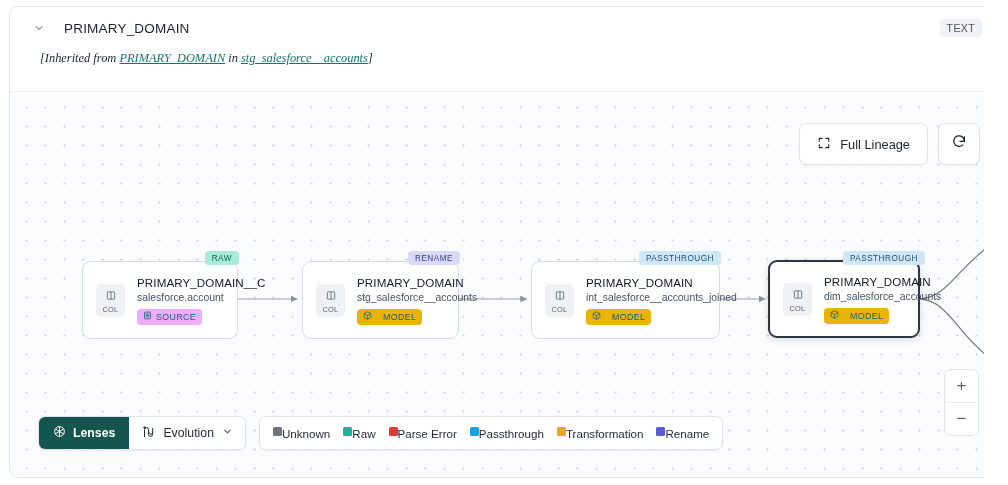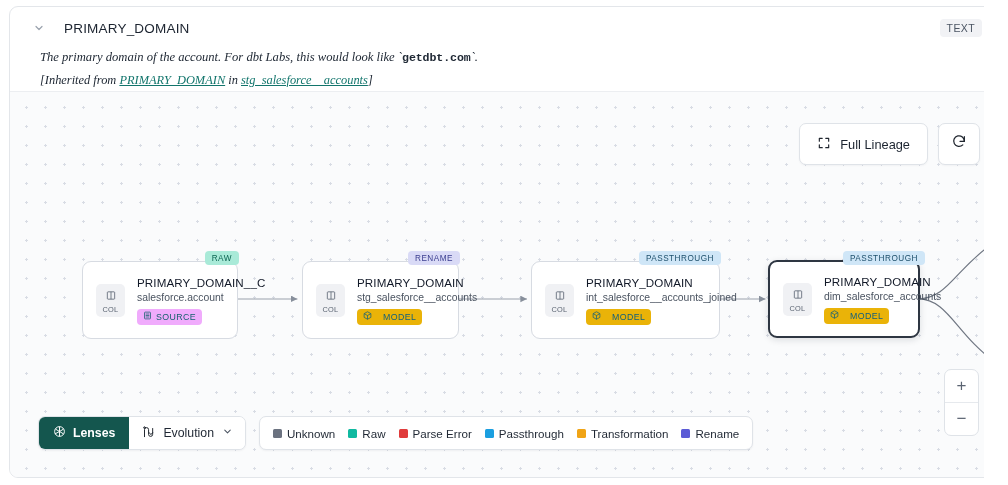--- a/index.html
+++ b/index.html
@@ -299,22 +299,21 @@
     gap: 13px;
     background: #ffffff;
     border: 1px solid #dfe3e8;
     border-radius: 7px;
     height: 32px;
     padding: 0 13px;
     box-shadow: 0 1px 2px rgba(16,24,40,.05);
   }
   .lg {
     display: flex;
-    align-items: center;
-    gap: 5px;
+    align-items: flex-start;
     font-size: 11.6px;
     color: #1f2733;
     white-space: nowrap;
   }
   .sw { width: 9px; height: 9px; border-radius: 1.5px; flex: 0 0 auto; }
 </style>
 </head>
 <body>
 
 <div id="app">
@@ -324,23 +323,20 @@
       <div class="hdr-row">
         <span class="chev">
           <svg width="12" height="12" viewBox="0 0 24 24" fill="none" stroke="currentColor" stroke-width="2.4" stroke-linecap="round" stroke-linejoin="round">
               <polyline points="6 9 12 15 18 9"></polyline>
             </svg>
         </span>
         <span class="title">PRIMARY_DOMAIN</span>
         <span class="badge-text">TEXT</span>
       </div>
 
-      <div class="desc">
-        <span>The primary domain of the account. For dbt Labs, this would look like `</span><span class="code">getdbt.com</span><span>`.</span>
-      </div>
 
       <div class="inherit">
         <span>[Inherited from </span><a href="#">PRIMARY_DOMAIN</a><span> in </span><a href="#">stg_salesforce__accounts</a><span>]</span>
       </div>
     </div>
 
     <div class="canvas">
 
       <div class="topbtns">
         <div class="btn-lineage">

